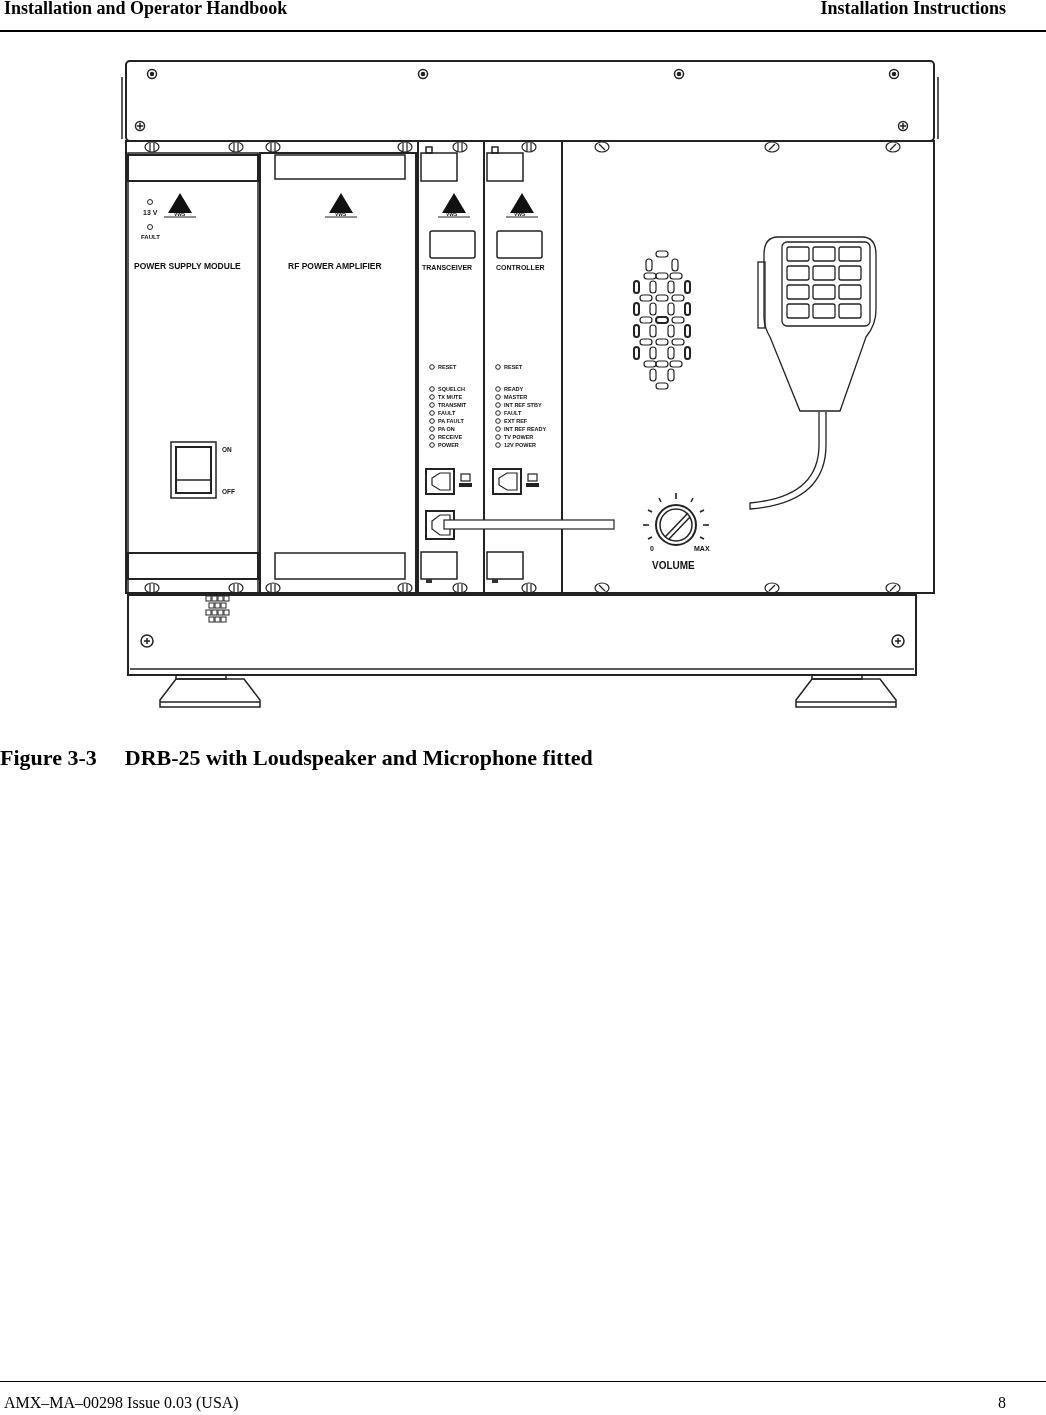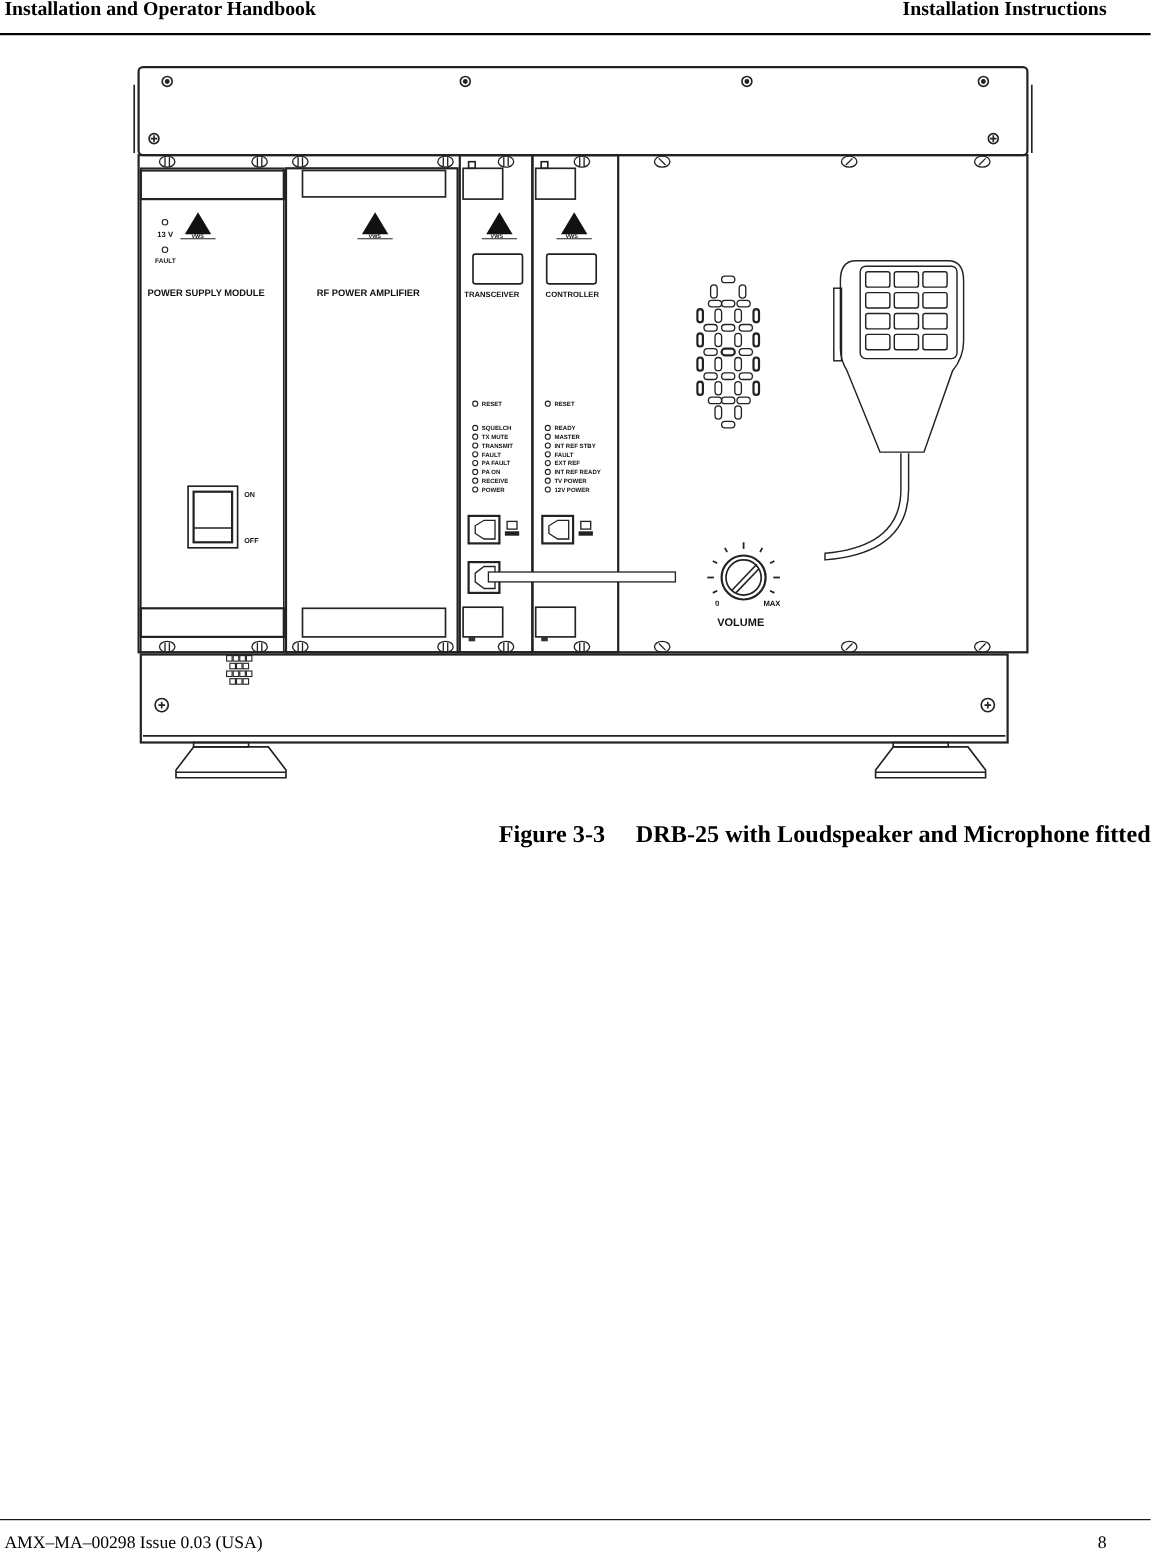--- a/index.html
+++ b/index.html
@@ -6,21 +6,21 @@
   body { width: 1046px; height: 1415px; position: relative; overflow: hidden; font-family: "Liberation Serif", serif; color: #000; }
   .hdr { position: absolute; top: 0; left: 0; width: 1046px; height: 32px; }
   .hdr .l { position: absolute; left: 4px; top: -2px; font-weight: bold; font-size: 18px; }
   .hdr .r { position: absolute; right: 40px; top: -2px; font-weight: bold; font-size: 18px; }
   .hdr .rule { position: absolute; left: 0; top: 30px; width: 1046px; height: 2px; background: #000; }
   .ftr { position: absolute; left: 0; top: 1381px; width: 1046px; height: 34px; }
   .ftr .rule { position: absolute; left: 0; top: 0; width: 1046px; height: 1px; background: #000; }
   .ftr .l { position: absolute; left: 4px; top: 13px; font-size: 16px; }
   .ftr .r { position: absolute; right: 40px; top: 13px; font-size: 16px; }
   .figure { position: absolute; left: 110px; top: 55px; width: 830px; height: 660px; }
-  .caption { position: absolute; left: 0; top: 745px; width: 1046px; text-align: right; font-weight: bold; font-size: 22px; }
+  .caption { position: absolute; left: 0; top: 745px; width: 1046px; text-align: left; font-weight: bold; font-size: 22px; }
   .caption .num { margin-right: 28px; }
   svg text { font-family: "Liberation Sans", sans-serif; font-weight: bold; }
 </style>
 </head>
 <body>
 
 <div class="hdr">
   <span class="l">Installation and Operator Handbook</span>
   <span class="r">Installation Instructions</span>
   <div class="rule"></div>

